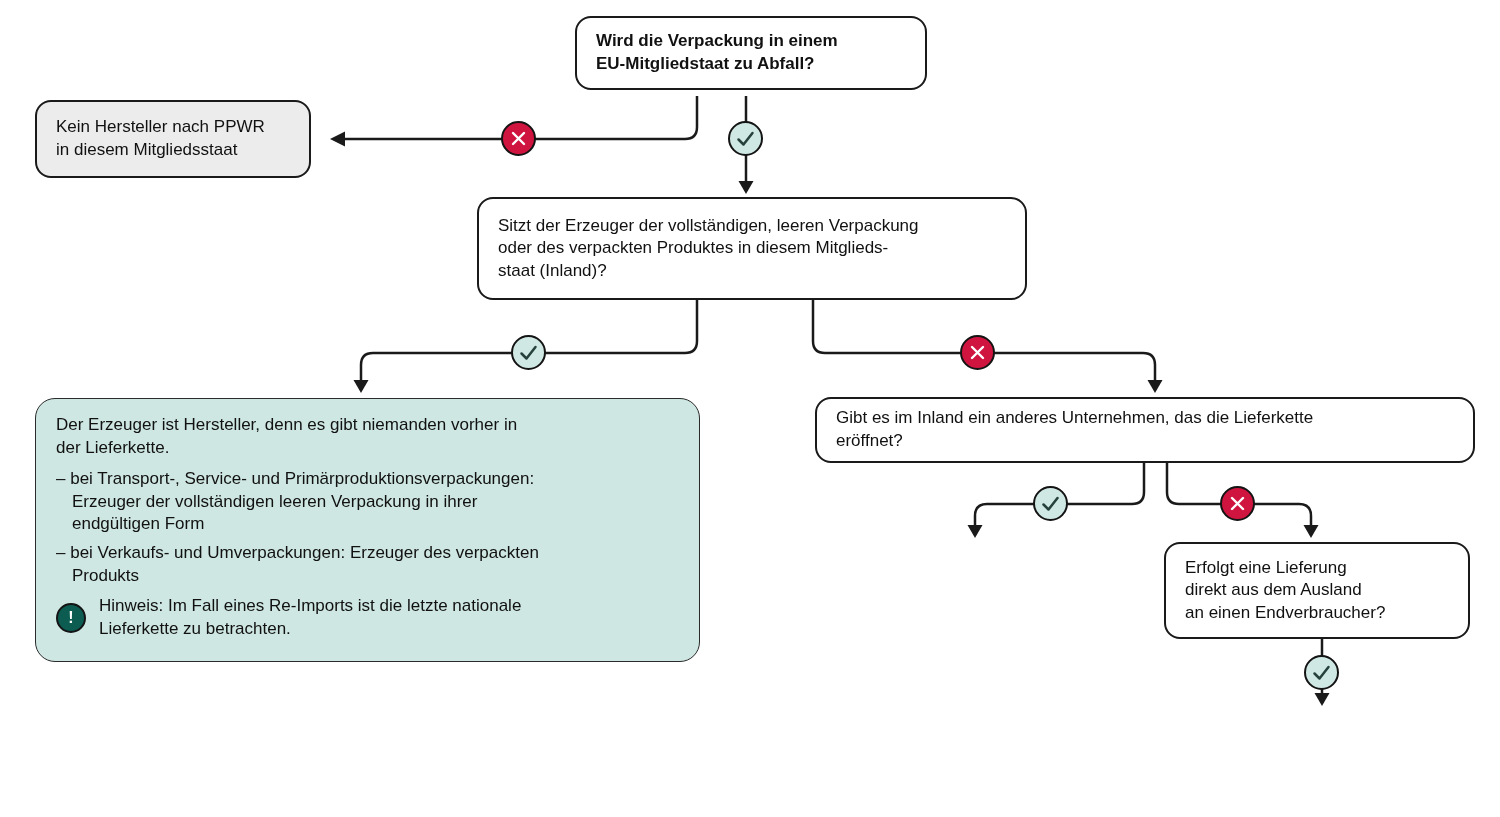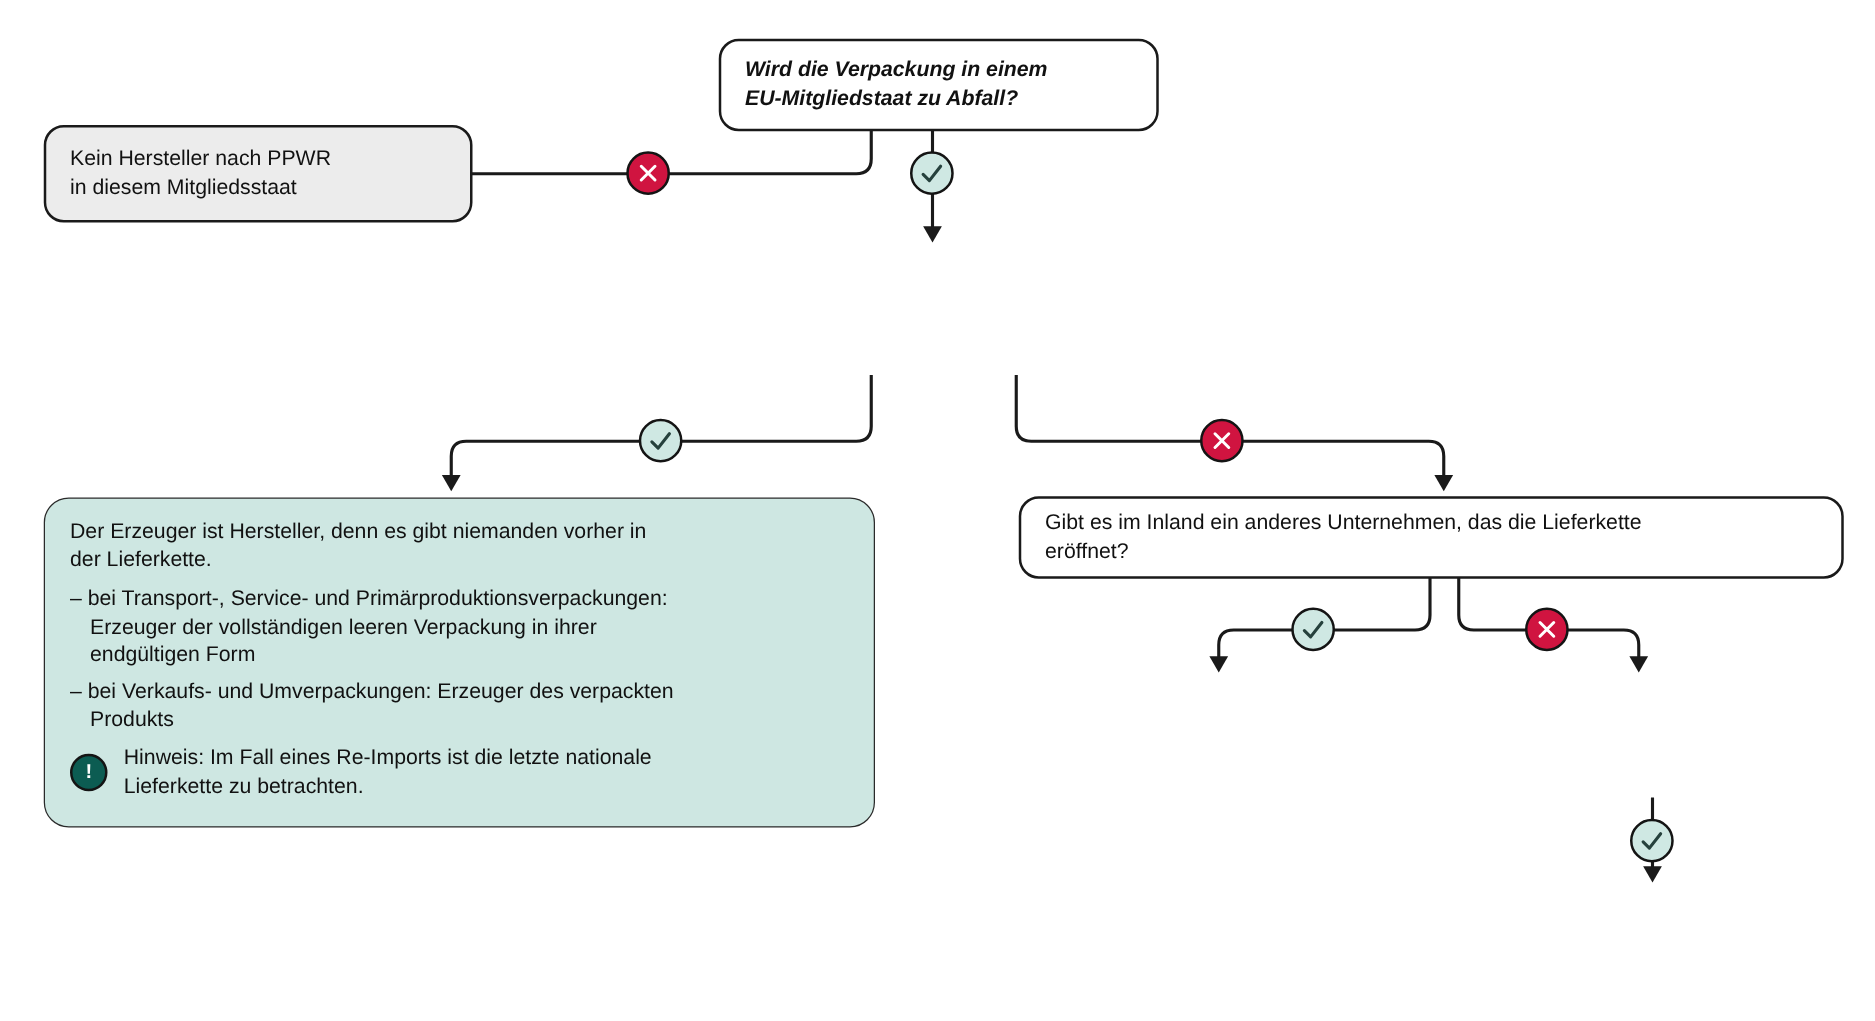--- a/index.html
+++ b/index.html
@@ -59,30 +59,35 @@
       <polygon points="330,139 345,131.5 345,146.5"></polygon>
       <polygon points="746,194 738.5,181 753.5,181"></polygon>
       <polygon points="361,393 353.5,380 368.5,380"></polygon>
       <polygon points="1155,393 1147.5,380 1162.5,380"></polygon>
       <polygon points="975,538 967.5,525 982.5,525"></polygon>
       <polygon points="1311,538 1303.5,525 1318.5,525"></polygon>
       <polygon points="1322,706 1314.5,693 1329.5,693"></polygon>
     </g>
   </svg>
 
-  <div class="node" style="left:575px;top:31px;width:352px;height:74px;font-style:italic;">
+  <div class="node" style="left:575px;top:16px;width:352px;height:74px;">
     <div class="txt bold">Wird die Verpackung in einem
 EU-Mitgliedstaat zu Abfall?</div>
   </div>
 
-  <div class="node gray" style="left:35px;top:100px;width:343px;height:78px;">
+  <div class="node gray" style="left:35px;top:100px;width:276px;height:78px;">
     <div class="txt">Kein Hersteller nach PPWR
 in diesem Mitgliedsstaat</div>
   </div>
 
+  <div class="node" style="left:477px;top:197px;width:550px;height:103px;">
+    <div class="txt">Sitzt der Erzeuger der vollständigen, leeren Verpackung
+oder des verpackten Produktes in diesem Mitglieds-
+staat (Inland)?</div>
+  </div>
 
   <div class="node teal teal-big" style="left:35px;top:398px;width:665px;height:264px;">
     <p class="intro">Der Erzeuger ist Hersteller, denn es gibt niemanden vorher in
 der Lieferkette.</p>
     <p class="bullet">– bei Transport-, Service- und Primärproduktionsverpackungen:
 Erzeuger der vollständigen leeren Verpackung in ihrer
 endgültigen Form</p>
     <p class="bullet">– bei Verkaufs- und Umverpackungen: Erzeuger des verpackten
 Produkts</p>
     <div class="hint-row">
@@ -93,20 +98,25 @@
 Lieferkette zu betrachten.</div>
     </div>
   </div>
 
   <div class="node" style="left:815px;top:397px;width:660px;height:66px;">
     <div class="txt">Gibt es im Inland ein anderes Unternehmen, das die Lieferkette
 eröffnet?</div>
   </div>
 
 
+  <div class="node" style="left:1164px;top:542px;width:306px;height:97px;">
+    <div class="txt">Erfolgt eine Lieferung
+direkt aus dem Ausland
+an einen Endverbraucher?</div>
+  </div>
 
 
   <div class="badge cross" style="left:501px;top:121px;">
     <svg viewBox="0 0 31 31">
         <path d="M10 10 L21 21 M21 10 L10 21" stroke="#ffffff" stroke-width="2.4" stroke-linecap="round" fill="none"></path>
       </svg>
   </div>
   <div class="badge check" style="left:728px;top:121px;">
     <svg viewBox="0 0 31 31">
         <path d="M8.5 16.5 L13.5 21.5 L22.5 10" stroke="#26413d" stroke-width="2.5" stroke-linecap="round" stroke-linejoin="round" fill="none"></path>

